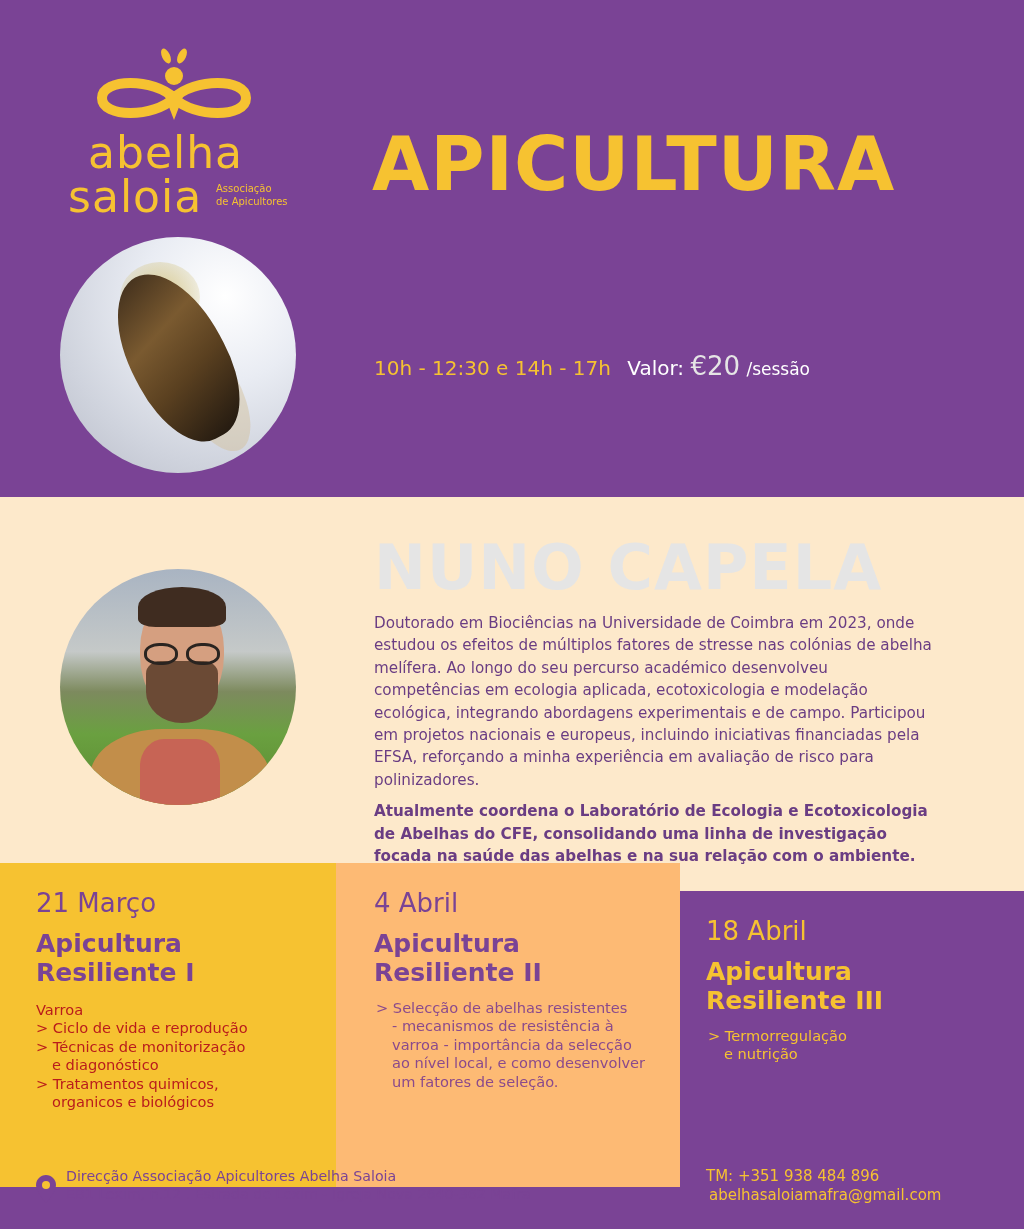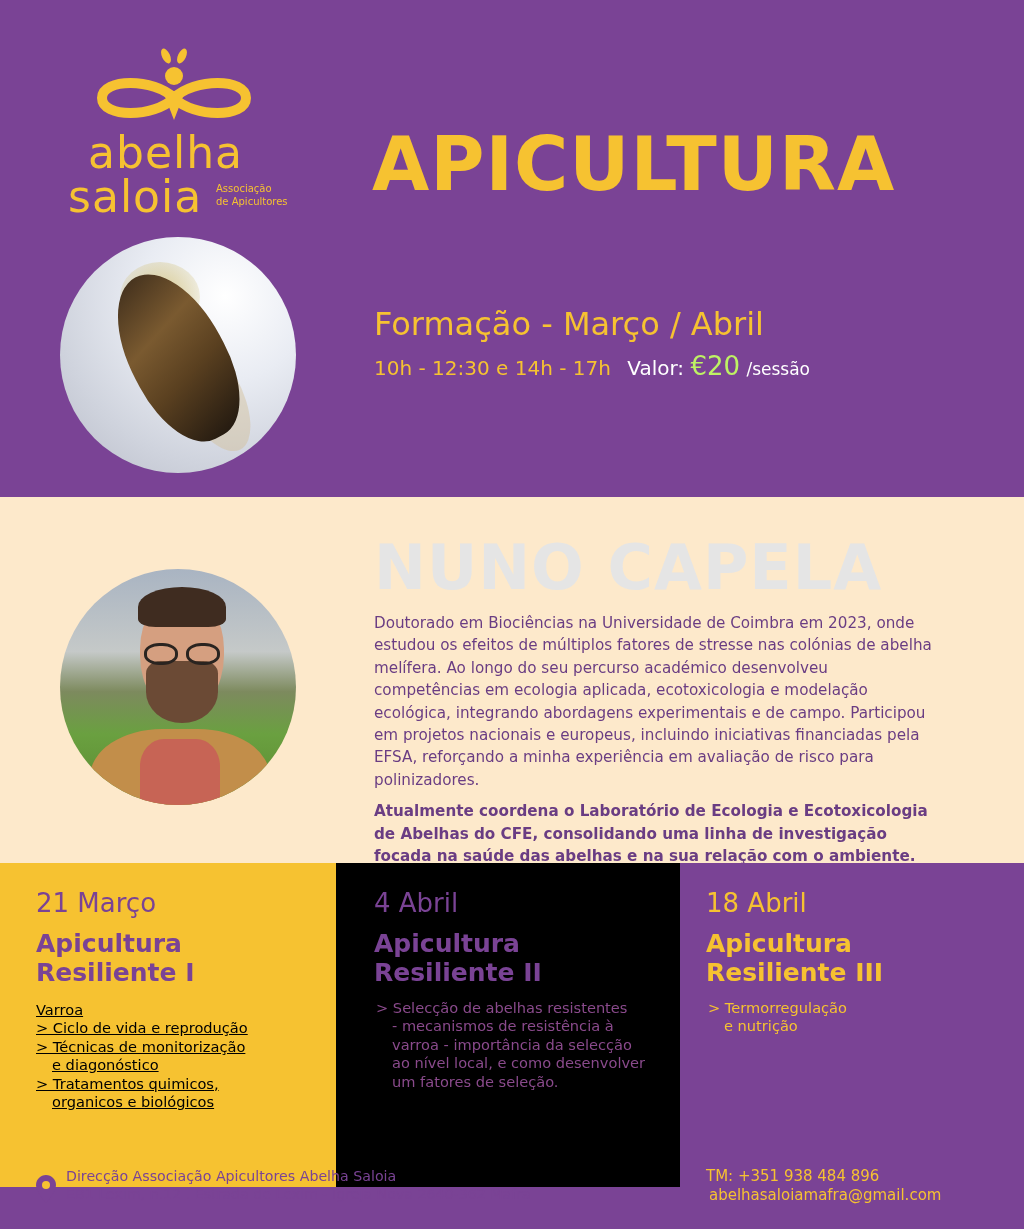--- a/index.html
+++ b/index.html
@@ -4,22 +4,22 @@
   <style>
     * { box-sizing: border-box; margin: 0; padding: 0; }
     html, body { width: 1024px; height: 1229px; overflow: hidden; }
     body { font-family: "DejaVu Sans", sans-serif; background: #7a4395; position: relative; }
 
     .top { position: absolute; left: 0; top: 0; width: 1024px; height: 497px; background: #7a4395; }
     .mid { position: absolute; left: 0; top: 497px; width: 1024px; height: 408px; background: #fde9cb; }
     .bottom { position: absolute; left: 0; top: 863px; width: 1024px; height: 324px; }
     .col { position: absolute; top: 0; height: 324px; }
     .col-1 { left: 0; width: 336px; background: #f6c231; }
-    .col-2 { left: 336px; width: 344px; background: #000000; }
-    .col-3 { left: 680px; width: 344px; background: #7a4395; }
+    .col-2 { left: 336px; width: 344px; background: #fdba74; }
+    .col-3 { left: 680px; width: 344px; background: #7a4395; margin-top: 28px; }
 
     
     .logo { position: absolute; left: 86px; top: 48px; width: 230px; height: 170px; }
     .logo-bee { position: absolute; left: 8px; top: 0; width: 160px; height: 90px; }
     .logo-word1 { position: absolute; left: 2px; top: 82px; font-size: 44px; line-height: 46px; color: #f6c231; font-family: "DejaVu Sans", sans-serif; letter-spacing: 1px; }
     .logo-word2 { position: absolute; left: -18px; top: 126px; font-size: 44px; line-height: 46px; color: #f6c231; letter-spacing: 1px; }
     .logo-sub { position: absolute; left: 130px; top: 134px; font-size: 10px; line-height: 13px; color: #f6c231; }
 
     .bee-photo { position: absolute; left: 60px; top: 237px; width: 236px; height: 236px; border-radius: 50%; overflow: hidden;
       background: radial-gradient(circle at 70% 25%, #ffffff 0%, #e9ecf3 35%, #cfd3dd 70%, #b9bcc8 100%); }
@@ -28,21 +28,21 @@
     .bee-wing { position: absolute; left: 120px; top: 90px; width: 60px; height: 130px; border-radius: 50%;
       background: rgba(210,190,150,0.45); transform: rotate(-28deg); }
     .bee-fuzz { position: absolute; left: 60px; top: 25px; width: 80px; height: 70px; border-radius: 50%;
       background: radial-gradient(circle, #d9c98a 0%, rgba(210,195,130,0.3) 70%, transparent 100%); }
 
     .title { position: absolute; left: 372px; top: 124px; font-family: "DejaVu Sans", sans-serif; font-weight: bold;
       font-size: 74px; line-height: 80px; color: #f6c231; letter-spacing: 1px; }
     .subtitle { position: absolute; left: 374px; top: 304px; font-size: 32px; line-height: 40px; color: #f6c231; }
     .schedule { position: absolute; left: 374px; top: 352px; font-size: 20px; line-height: 28px; color: #f6c231; white-space: nowrap; }
     .price-label { color: #ffffff; margin-left: 10px; }
-    .price-value { color: #bef264; font-size: 26px; }
+    .price-value { color: #e5e5e5; font-size: 26px; }
     .price-unit { color: #ffffff; font-size: 17px; }
 
     
     .speaker-photo { position: absolute; left: 60px; top: 569px; width: 236px; height: 236px; border-radius: 50%; overflow: hidden;
       background: linear-gradient(180deg, #a9b4c2 0%, #c5c9c8 35%, #7d8a5e 52%, #6aa040 70%, #5a8a30 100%); }
     .sp-shirt { position: absolute; left: 30px; top: 160px; width: 180px; height: 120px; border-radius: 40% 40% 0 0; background: #c28e4a; }
     .sp-tshirt { position: absolute; left: 80px; top: 170px; width: 80px; height: 90px; border-radius: 30% 30% 0 0; background: #c76455; }
     .sp-head { position: absolute; left: 80px; top: 26px; width: 84px; height: 120px; border-radius: 45% 45% 50% 50%; background: #d59f80; }
     .sp-hair { position: absolute; left: 78px; top: 18px; width: 88px; height: 40px; border-radius: 50% 50% 20% 20%; background: #3f2c20; }
     .sp-beard { position: absolute; left: 86px; top: 92px; width: 72px; height: 62px; border-radius: 20% 20% 50% 50%; background: #6b4a35; }
@@ -53,21 +53,21 @@
     .bio { position: absolute; left: 374px; top: 612px; width: 560px; font-size: 15.2px; line-height: 22.4px; color: #6a3d83; }
     .bio p + p { margin-top: 9px; }
     .bio p.bold { font-weight: bold; }
 
     
     .s-date { position: absolute; left: 36px; top: 24px; font-size: 26px; line-height: 32px; }
     .s-title { position: absolute; left: 36px; top: 66px; font-size: 25px; line-height: 29px; font-weight: bold; }
     .s-body { position: absolute; left: 36px; top: 136px; font-size: 14.6px; line-height: 18.4px; }
     .s-body div { white-space: nowrap; }
     .col-1 .s-date, .col-1 .s-title { color: #7a4395; }
-    .col-1 .s-body { color: #000000; top: 138px; text-decoration: underline; }
+    .col-1 .s-body { color: #b91c1c; top: 138px; }
     .col-2 .s-date, .col-2 .s-title { color: #7a4395; left: 38px; }
     .col-2 .s-body { color: #8a4a8c; left: 40px; }
     .col-3 .s-date, .col-3 .s-title { color: #f6c231; left: 26px; }
     .col-3 .s-body { color: #f6c231; left: 28px; }
     .indent { padding-left: 16px; }
 
     .address { position: absolute; left: 36px; top: 1167px; display: flex; align-items: flex-end; }
     .pin { width: 20px; height: 28px; margin-right: 10px; margin-top: 2px; }
     .address-text { font-size: 14.2px; line-height: 18px; color: #7a4395; white-space: nowrap; }
 
@@ -96,21 +96,20 @@
 
   <div class="bee-photo">
     <div class="bee-fuzz"></div>
     <div class="bee-wing"></div>
     <div class="bee-body"></div>
   </div>
 
   <h1 class="title">
     <div>APICULTURA</div>
   </h1>
-  <div class="subtitle">Formação - Março / Abril</div>
   <div class="schedule">
     <span>10h - 12:30 e 14h - 17h</span>
     <span class="price-label">Valor:</span>
     <span class="price-value">€20</span>
     <span class="price-unit">/sessão</span>
   </div>
 </section>
 
 <section class="mid"></section>
 

